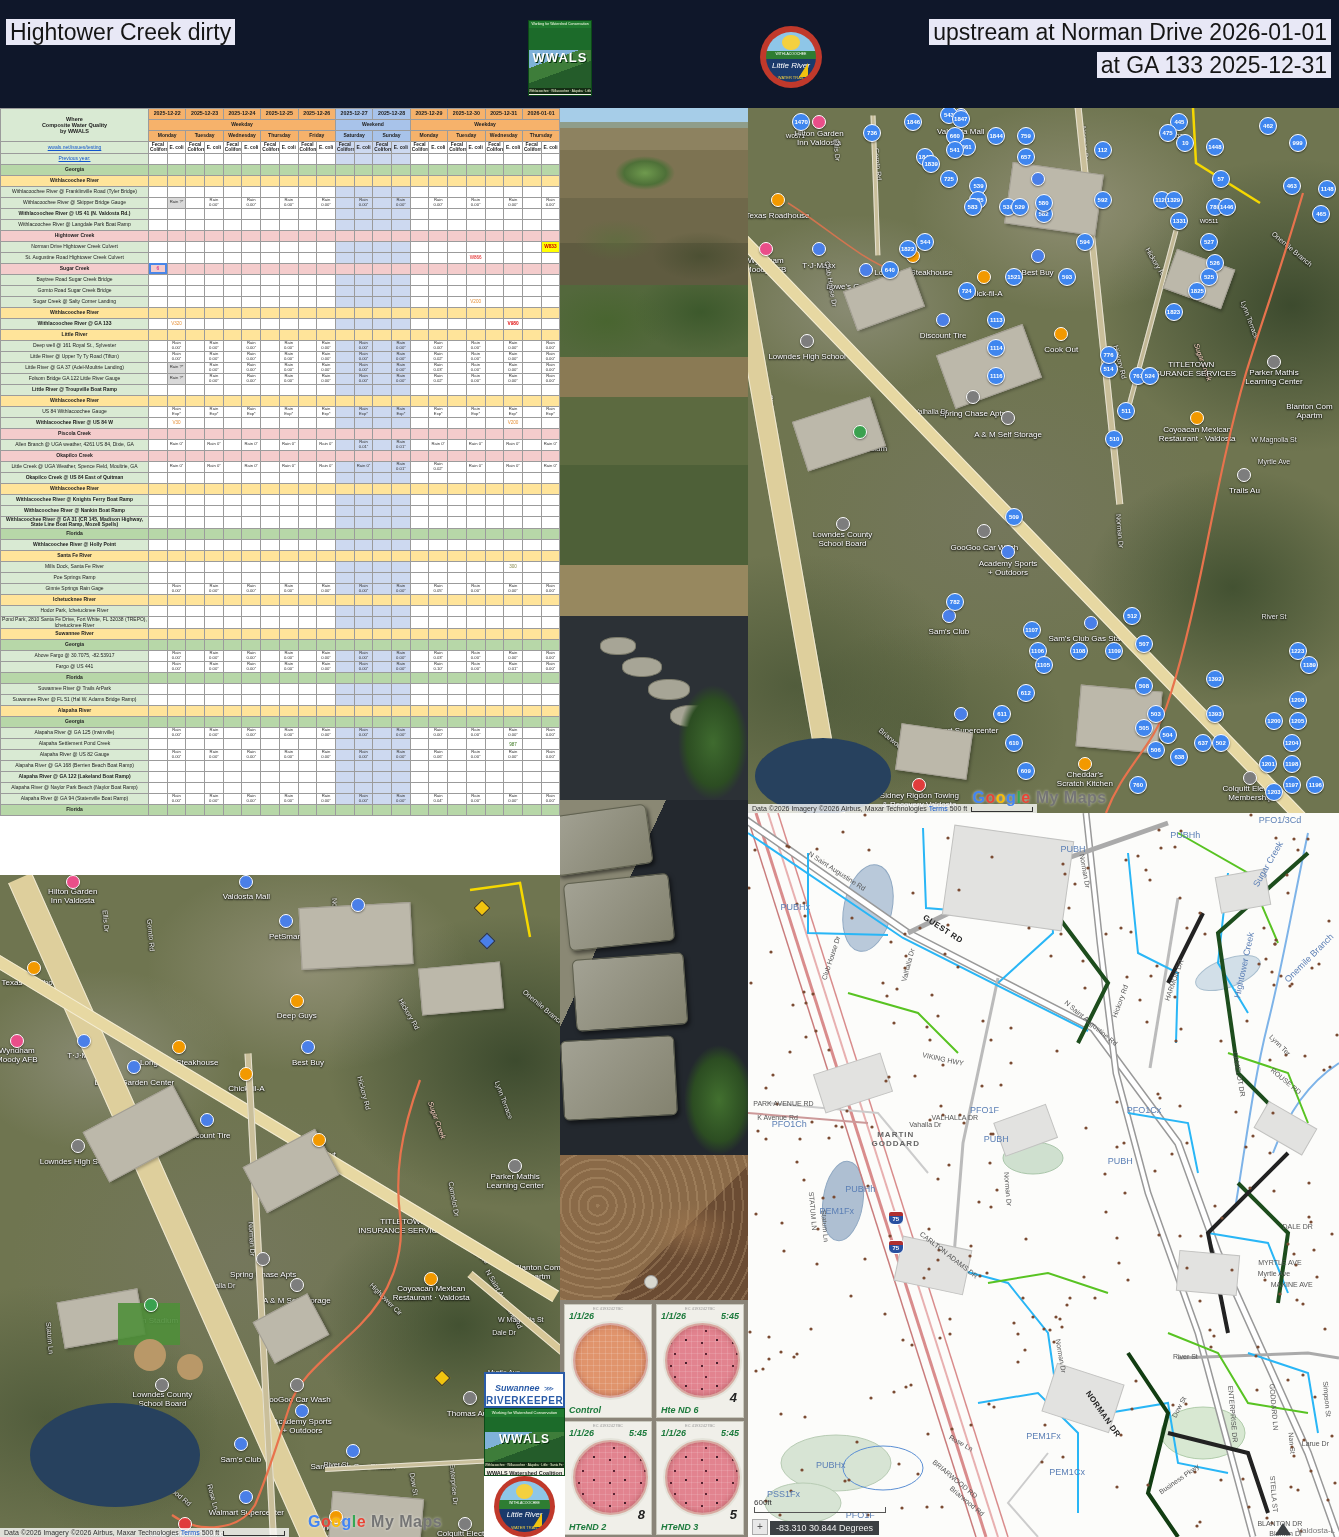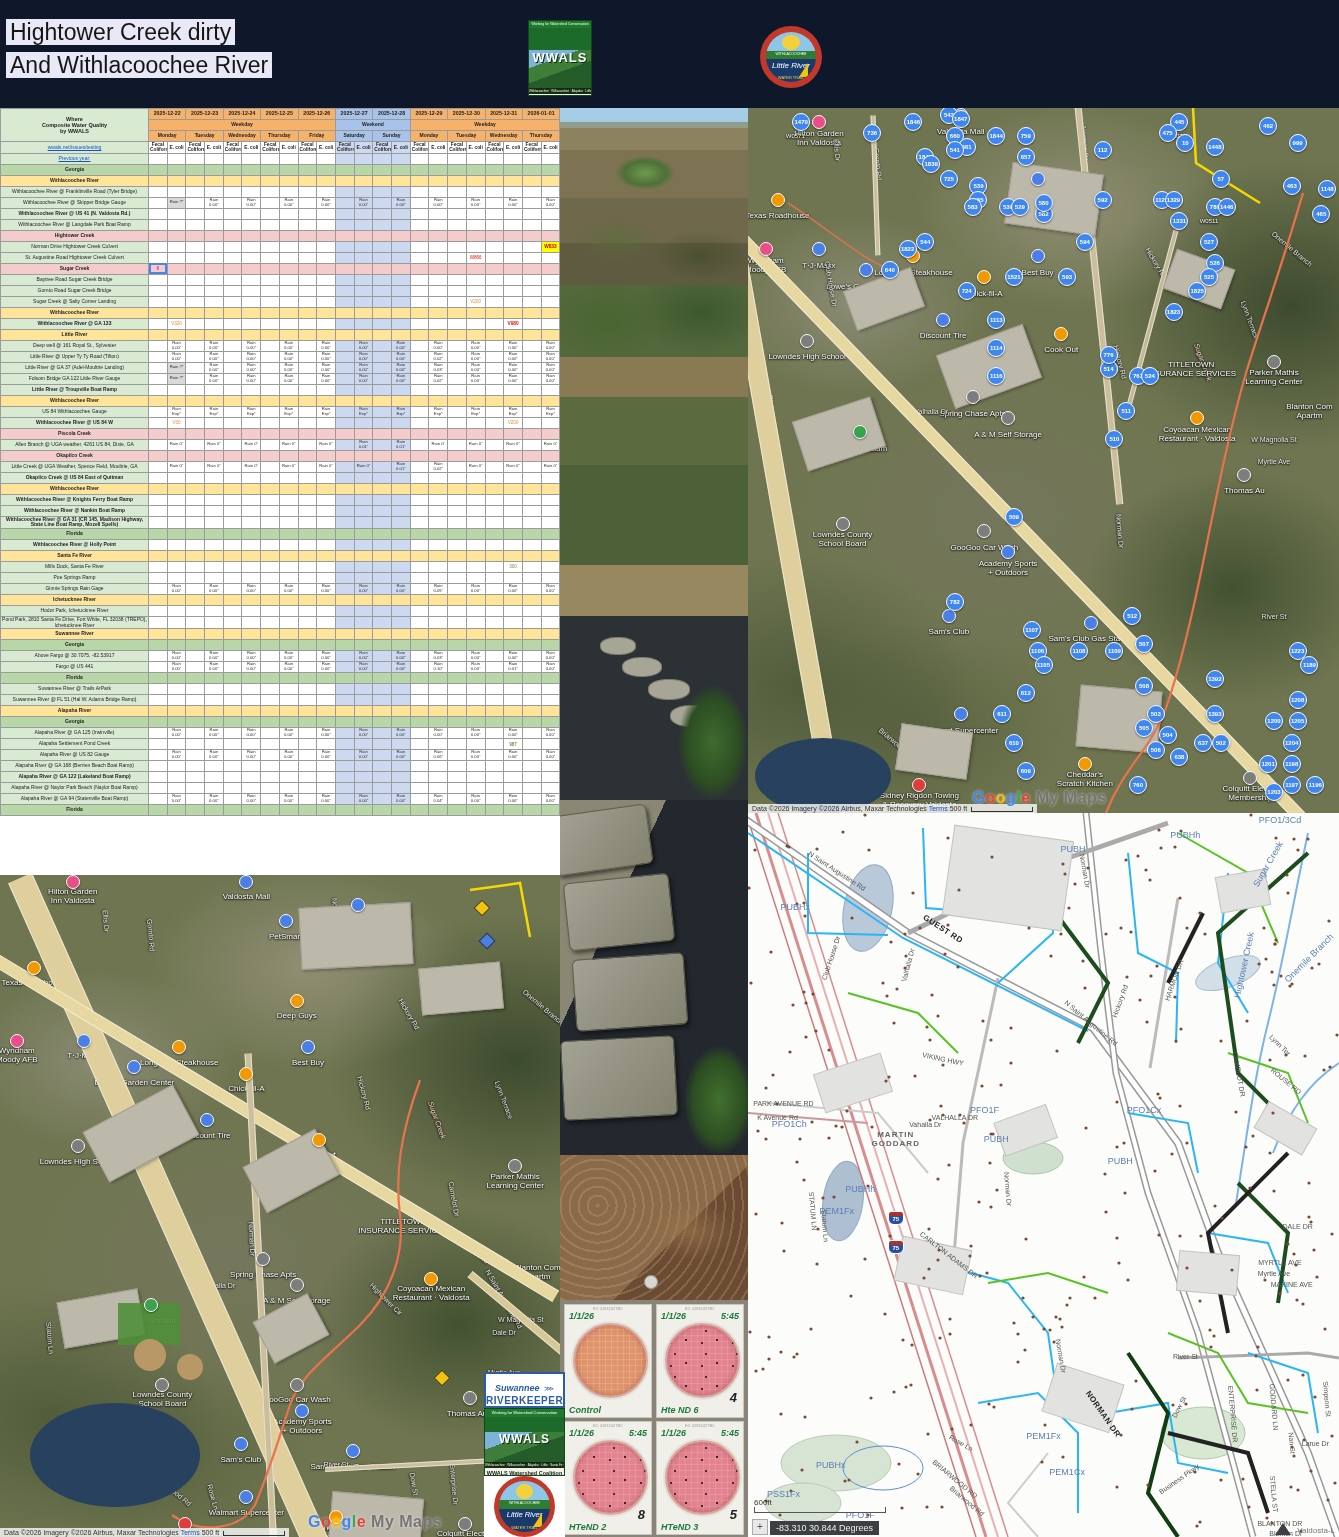--- a/index.html
+++ b/index.html
@@ -170,23 +170,24 @@
   #logo-stack{position:absolute;left:484px;top:1372px;width:81px;height:165px;z-index:8;background:#fff;}
 </style>
 </head>
 <body>
 
 <div id="canvas">
 
   <div id="hdr">
     <div id="hdr-left" class="htxt">
       <div><span class="hl">Hightower Creek dirty</span></div>
-      <div><span class="hl">And Withlacoochee River</span></div>
     </div>
     <div id="hdr-right" class="htxt">
+      <div><span class="hl">upstream at Norman Drive 2026-01-01</span></div>
+      <div><span class="hl">at GA 133 2025-12-31</span></div>
     </div>
 
     <div id="logo-wwals-hdr" class="wwals-box">
       <div class="wwals-banner" style="height:7px;font-size:3.5px;">Working for Watershed Conservation</div>
       <div class="wwals-art" style="height:38px;">
         <div class="wwals-name" style="font-size:13px;margin-top:22px;">WWALS</div>
       </div>
       <div class="wwals-riv" style="height:6px;font-size:3px;line-height:6px;">Withlacoochee · Willacoochee · Alapaha · Little · Santa Fe · Suwannee</div>
       <div class="wwals-coal" style="height:9px;font-size:5px;line-height:9px;">WWALS Watershed Coalition</div>
 
@@ -1880,21 +1881,21 @@
       <div class="mlabel roadl" style="left: 4%; top: 43%; transform: translate(-50%, -50%) rotate(85deg);">Statum Ln</div>
       <div class="poidot" style="left: 16%; top: 59%; background: rgb(125, 125, 125);"></div>
       <div class="mlabel" style="left: 16%; top: 61.2%;">Lowndes County
 School Board</div>
       <div class="poidot" style="left: 40%; top: 60%; background: rgb(125, 125, 125);"></div>
       <div class="mlabel" style="left: 40%; top: 62.2%;">GooGoo Car Wash</div>
       <div class="poidot" style="left: 44%; top: 63%; background: rgb(74, 127, 232);"></div>
       <div class="mlabel" style="left: 44%; top: 65.2%;">Academy Sports
 + Outdoors</div>
       <div class="poidot" style="left: 84%; top: 52%; background: rgb(125, 125, 125);"></div>
-      <div class="mlabel" style="left: 84%; top: 54.2%;">Thomas Au</div>
+      <div class="mlabel" style="left: 84%; top: 54.2%;">Trails Au</div>
       <div class="poidot" style="left: 34%; top: 72%; background: rgb(74, 127, 232);"></div>
       <div class="mlabel" style="left: 34%; top: 74.2%;">Sam's Club</div>
       <div class="poidot" style="left: 58%; top: 73%; background: rgb(74, 127, 232);"></div>
       <div class="mlabel" style="left: 58%; top: 75.2%;">Sam's Club Gas Station</div>
       <div class="mlabel roadl" style="left: 89%; top: 72%;">River St</div>
       <div class="mlabel roadl" style="left: 63%; top: 60%; transform: translate(-50%, -50%) rotate(85deg);">Norman Dr</div>
       <div class="poidot" style="left: 36%; top: 86%; background: rgb(74, 127, 232);"></div>
       <div class="mlabel" style="left: 36%; top: 88.2%;">Walmart Supercenter</div>
       <div class="poidot" style="left: 57%; top: 93%; background: rgb(242, 153, 0);"></div>
       <div class="mlabel" style="left: 57%; top: 95.2%;">Cheddar's

